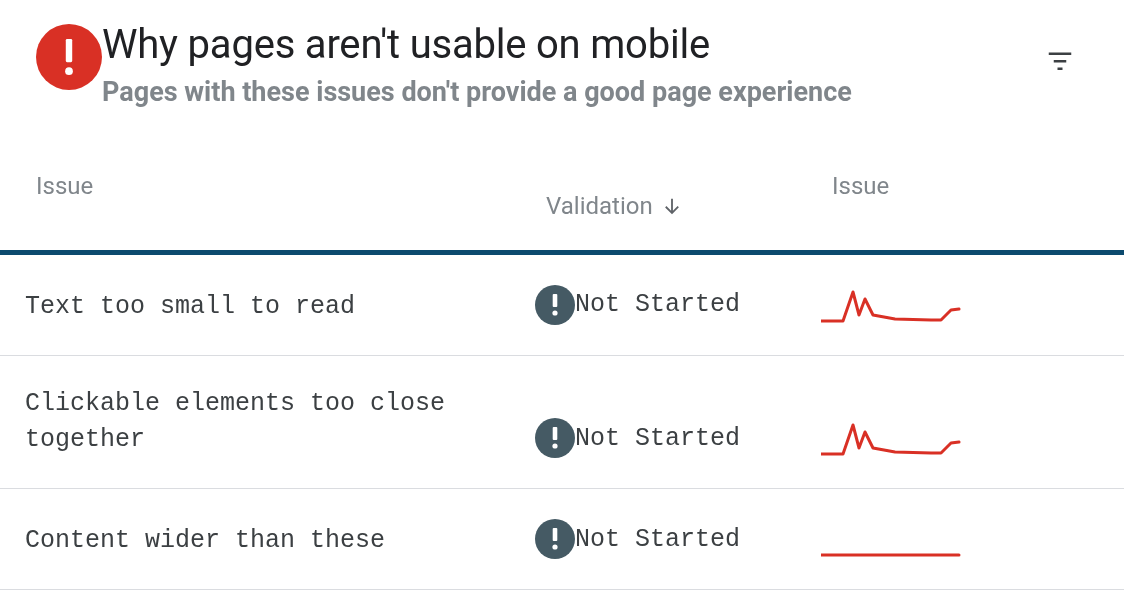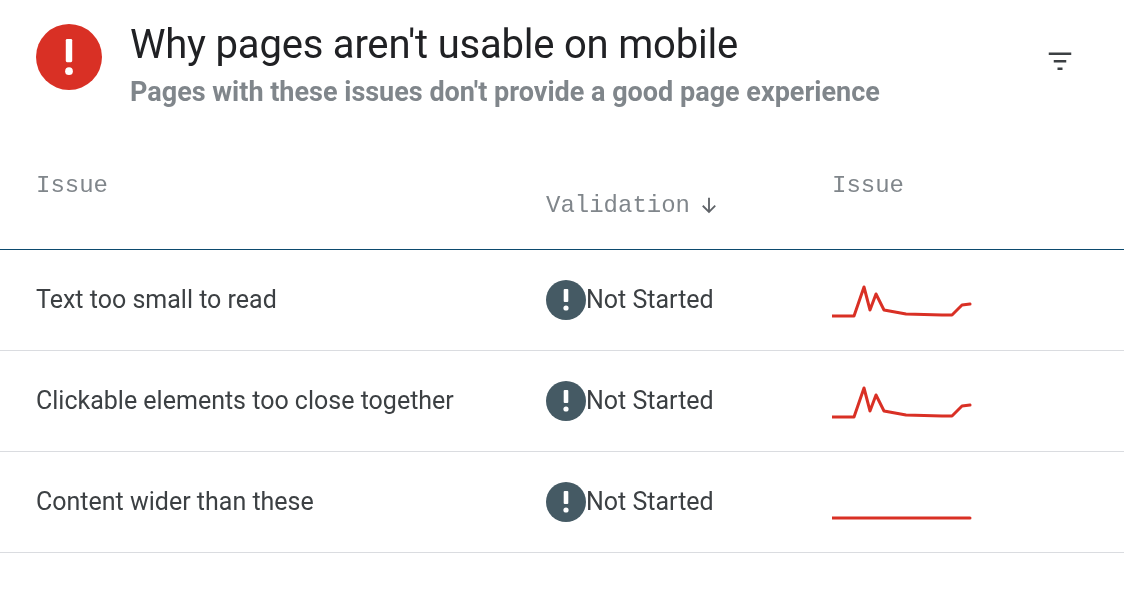--- a/index.html
+++ b/index.html
@@ -11,21 +11,20 @@
       font-family: 'Google Sans', Roboto, Arial, sans-serif;
       background: #fff;
       width: 1124px;
       height: 594px;
       overflow: hidden;
     }
     .header {
       display: flex;
       align-items: flex-start;
       padding: 20px 36px 0 36px;
-      gap: 28px;
     }
     .error-badge {
       width: 66px;
       height: 66px;
       background: #d93025;
       border-radius: 50%;
       display: flex;
       align-items: center;
       justify-content: center;
       flex-shrink: 0;
@@ -69,30 +68,30 @@
       height: 30px;
       fill: #3c4043;
     }
     .table {
       margin-top: 60px;
     }
     .table-head {
       display: flex;
       padding: 0 36px;
       padding-bottom: 30px;
-      border-bottom: 1px solid #0c4a6e;
-      font-family: Liberation Mono, monospace;
+      border-bottom: 5px solid #0c4a6e;
     }
     .table-row {
       display: flex;
-      align-items: center;
-      padding: 30px 36px;
+      align-items: flex-end;
+      padding: 30px 25px;
       border-bottom: 1px solid #dadce0;
       cursor: pointer;
       min-height: 98px;
+      font-family: Liberation Mono, monospace;
     }
     .col-issue {
       flex: 0 0 510px;
       font-size: 24px;
       color: #80868b;
     }
     .col-validation {
       flex: 0 0 286px;
       font-size: 24px;
       color: #80868b;

